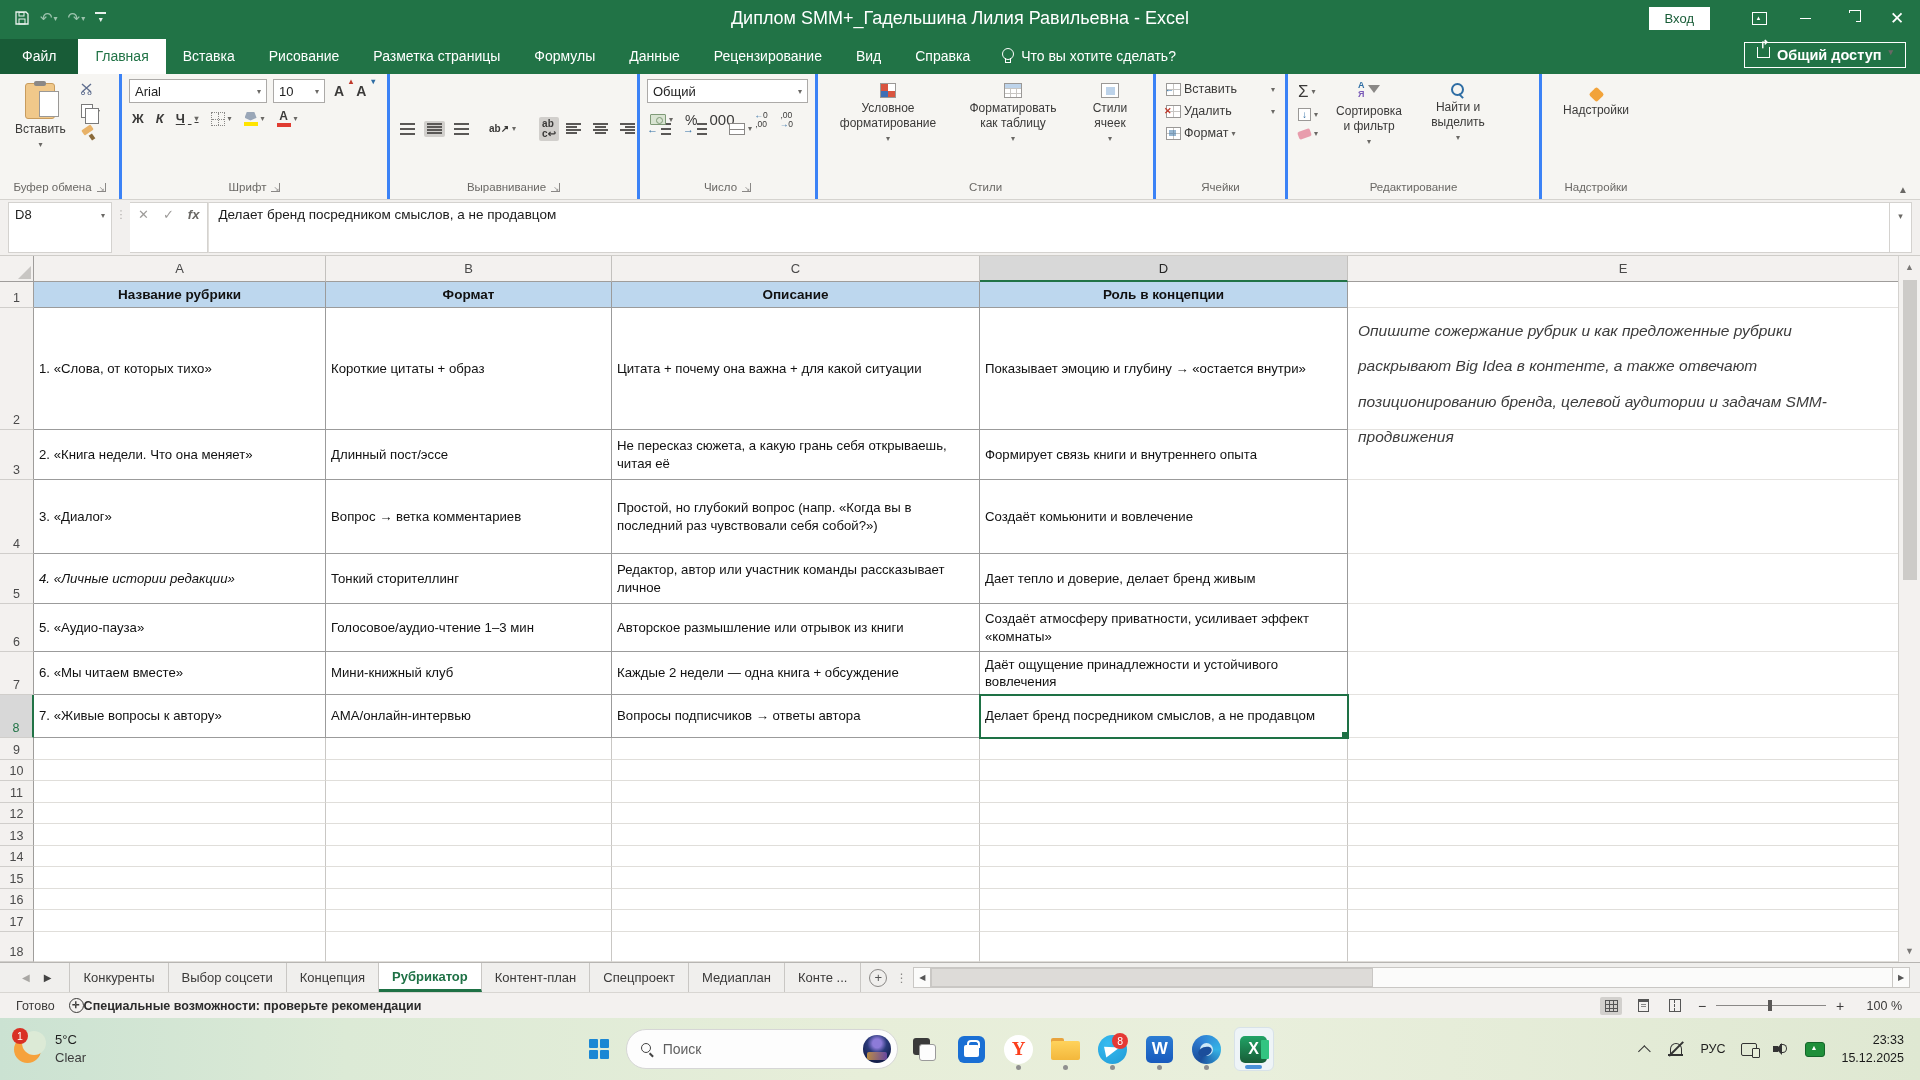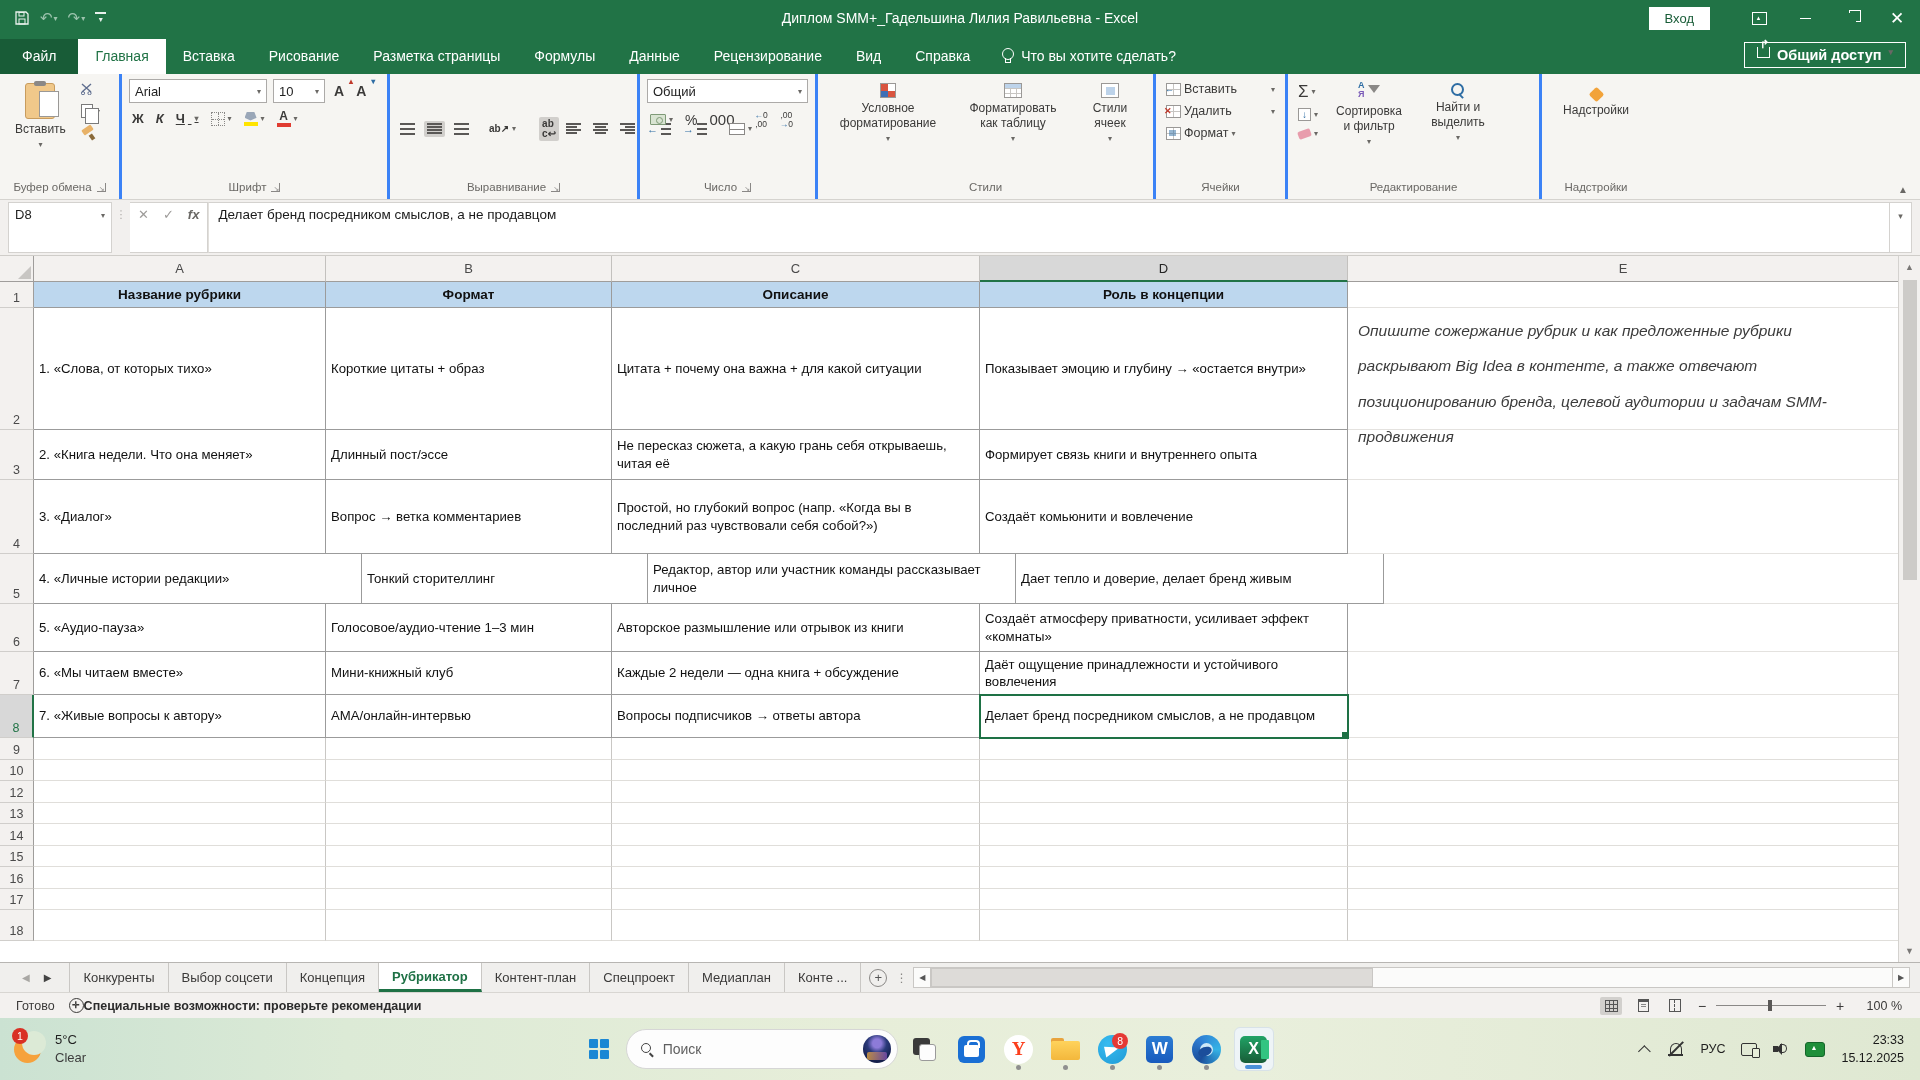--- a/index.html
+++ b/index.html
@@ -7,21 +7,21 @@
     font-family:"Liberation Sans", sans-serif; -webkit-font-smoothing:antialiased; }
   .app { width:1920px; height:1080px; display:flex; flex-direction:column; }
 
   
   .titlebar { height:36px; background:#217346; color:#fff; display:flex; align-items:center; position:relative; flex:none; }
   .qat { display:flex; align-items:center; gap:10px; padding-left:14px; }
   .qat .qbtn { display:flex; align-items:center; color:#e8f1ec; font-size:15px; cursor:default; }
   .qat .dim { color:#9cc3ad; }
   .qat .mini-caret { font-size:8px; margin-left:1px; color:#9cc3ad; }
   .qat-custom { width:11px; border-top:2px solid #e8f1ec; padding-top:1px; font-size:8px; color:#e8f1ec; text-align:center; }
-  .title-text { position:absolute; left:0; right:0; text-align:center; font-size:14px; color:#fff; pointer-events:none; }
+  .title-text { position:absolute; left:0; right:0; text-align:center; font-size:18px; color:#fff; pointer-events:none; }
   .title-right { margin-left:auto; display:flex; align-items:center; height:100%; }
   .signin { background:#fff; color:#185c37; font-size:13px; padding:4px 16px; margin-right:26px; cursor:pointer; }
   .winbtn { width:46px; height:100%; display:flex; align-items:center; justify-content:center; color:#fff; font-size:14px; }
   .ic-ribbonopt { width:15px; height:13px; border:1px solid #fff; position:relative; }
   .ic-ribbonopt:after { content:"▲"; font-size:6px; position:absolute; left:3px; top:2px; }
   .ic-min { width:11px; height:1px; background:#fff; }
   .ic-restore { width:10px; height:10px; border:1px solid #fff; position:relative; background:#217346; }
   .ic-restore:before { content:""; position:absolute; left:2px; top:-4px; width:10px; height:10px; border:1px solid #fff; }
   .ic-restore:after { content:""; position:absolute; left:-1px; top:-1px; width:10px; height:10px; background:#217346; }
   .ic-close { font-size:17px; font-weight:400; }
@@ -652,21 +652,21 @@
           <div class="grow" style="height: 74px;">
             <div class="rowhdr">4</div>
             <div class="cell tb" style="width: 292px;">3. «Диалог»</div>
             <div class="cell tb" style="width: 286px;">Вопрос → ветка комментариев</div>
             <div class="cell tb" style="width: 368px;">Простой, но глубокий вопрос (напр. «Когда вы в последний раз чувствовали себя собой?»)</div>
             <div class="cell tb" style="width: 368px;">Создаёт комьюнити и вовлечение</div>
             <div class="cell e"></div>
           </div>
           <div class="grow" style="height: 50px;">
             <div class="rowhdr">5</div>
-            <div class="cell tb" style="width: 328px;">4. «Личные истории редакции»</div>
+            <div class="cell tb" style="width: 292px; font-style: italic;">4. «Личные истории редакции»</div>
             <div class="cell tb" style="width: 286px;">Тонкий сторителлинг</div>
             <div class="cell tb" style="width: 368px;">Редактор, автор или участник команды рассказывает личное</div>
             <div class="cell tb" style="width: 368px;">Дает тепло и доверие, делает бренд живым</div>
             <div class="cell e"></div>
           </div>
           <div class="grow" style="height: 48px;">
             <div class="rowhdr">6</div>
             <div class="cell tb" style="width: 292px;">5. «Аудио-пауза»</div>
             <div class="cell tb" style="width: 286px;">Голосовое/аудио-чтение 1–3 мин</div>
             <div class="cell tb" style="width: 368px;">Авторское размышление или отрывок из книги</div>
@@ -692,20 +692,28 @@
           <div class="grow" style="height: 21.5px;">
             <div class="rowhdr">9</div>
             <div class="cell empty" style="width: 292px;"></div>
             <div class="cell empty" style="width: 286px;"></div>
             <div class="cell empty" style="width: 368px;"></div>
             <div class="cell empty" style="width: 368px;"></div>
             <div class="cell empty e"></div>
           </div>
           <div class="grow" style="height: 21.5px;">
             <div class="rowhdr">10</div>
+            <div class="cell empty" style="width: 292px;"></div>
+            <div class="cell empty" style="width: 286px;"></div>
+            <div class="cell empty" style="width: 368px;"></div>
+            <div class="cell empty" style="width: 368px;"></div>
+            <div class="cell empty e"></div>
+          </div>
+          <div class="grow" style="height: 21.5px;">
+            <div class="rowhdr">11</div>
             <div class="cell empty" style="width: 292px;"></div>
             <div class="cell empty" style="width: 286px;"></div>
             <div class="cell empty" style="width: 368px;"></div>
             <div class="cell empty" style="width: 368px;"></div>
             <div class="cell empty e"></div>
           </div>
           <div class="grow" style="height: 21.5px;">
             <div class="rowhdr">12</div>
             <div class="cell empty" style="width: 292px;"></div>
             <div class="cell empty" style="width: 286px;"></div>

